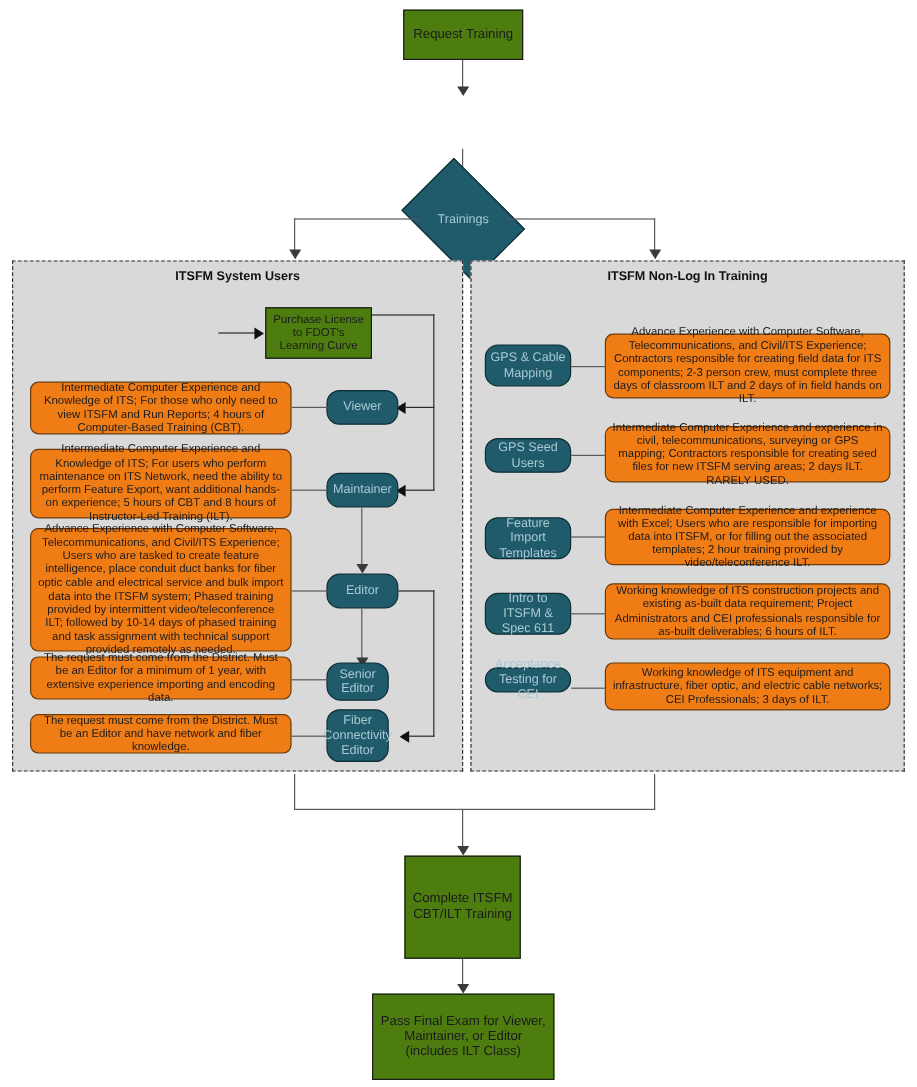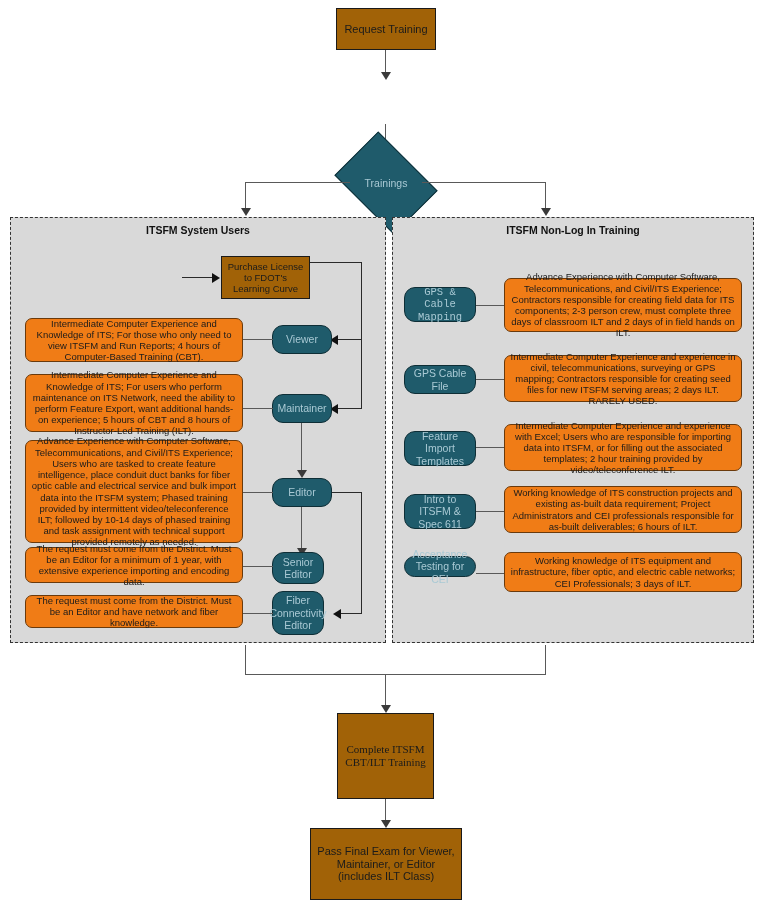--- a/index.html
+++ b/index.html
@@ -19,21 +19,21 @@
   .node{
     position:absolute;
     box-sizing:border-box;
     display:flex;
     align-items:center;
     justify-content:center;
     text-align:center;
     line-height:1.18;
   }
   .green{
-    background:#a16207;
+    background:#4d7c0f;
     border:1px solid #1a1a1a;
     color:#1b1b1b;
     font-size:11px;
     padding:2px 4px;
   }
   .orange{
     background:#f07c16;
     border:1.5px solid #6a3a0c;
     border-radius:7px;
     color:#1b1b1b;
@@ -208,30 +208,30 @@
   </div>
   <div class="node orange" style="left:25px;top:595px;width:218px;height:33px;">
     <span class="txt">The request must come from the District. Must be an Editor and have network and fiber knowledge.</span>
   </div>
   <div class="ln lnh" style="left:243px;top:613px;width:30px;"></div>
 
   <div class="swimlane" style="left:392px;top:217px;width:362px;height:426px;">
     <div class="lane-title">ITSFM Non-Log In Training</div>
   </div>
 
-  <div class="node teal" style="left:404px;top:287px;width:72px;height:35px;font-family:Liberation Mono, monospace;">
+  <div class="node teal" style="left:404px;top:287px;width:72px;height:35px;">
     <span class="txt">GPS &amp; Cable Mapping</span>
   </div>
   <div class="node orange" style="left:504px;top:278px;width:238px;height:54px;">
     <span class="txt">Advance Experience with Computer Software, Telecommunications, and Civil/ITS Experience; Contractors responsible for creating field data for ITS components; 2-3 person crew, must complete three days of classroom ILT and 2 days of in field hands on ILT.</span>
   </div>
   <div class="ln lnh" style="left:476px;top:305px;width:28px;"></div>
 
   <div class="node teal" style="left:404px;top:365px;width:72px;height:29px;">
-    <span class="txt">GPS Cable File</span>
+    <span class="txt">GPS Seed Users</span>
   </div>
   <div class="node orange" style="left:504px;top:355px;width:238px;height:47px;">
     <span class="txt">Intermediate Computer Experience and experience in civil, telecommunications, surveying or GPS mapping; Contractors responsible for creating seed files for new ITSFM serving areas; 2 days ILT. RARELY USED.</span>
   </div>
   <div class="ln lnh" style="left:476px;top:379px;width:28px;"></div>
 
   <div class="node teal" style="left:404px;top:431px;width:72px;height:35px;">
     <span class="txt">Feature Import Templates</span>
   </div>
   <div class="node orange" style="left:504px;top:424px;width:238px;height:47px;">
@@ -254,21 +254,21 @@
     <span class="txt">Working knowledge of ITS equipment and infrastructure, fiber optic, and electric cable networks; CEI Professionals; 3 days of ILT.</span>
   </div>
   <div class="ln lnh" style="left:476px;top:573px;width:28px;"></div>
 
   <div class="ln lnv" style="left:245px;top:645px;height:30px;"></div>
   <div class="ln lnv" style="left:545px;top:645px;height:30px;"></div>
   <div class="ln lnh" style="left:245px;top:674px;width:301px;"></div>
   <div class="ln lnv" style="left:385px;top:674px;height:36px;"></div>
   <div class="arrow arr-down" style="left:381px;top:705px;"></div>
 
-  <div class="node green" style="left:337px;top:713px;width:97px;height:86px;font-family:Liberation Serif, serif;">
+  <div class="node green" style="left:337px;top:713px;width:97px;height:86px;">
     <span class="txt">Complete ITSFM CBT/ILT Training</span>
   </div>
 
   <div class="ln lnv" style="left:385px;top:799px;height:26px;"></div>
   <div class="arrow arr-down" style="left:381px;top:820px;"></div>
 
   <div class="node green" style="left:310px;top:828px;width:152px;height:72px;">
     <span class="txt">Pass Final Exam for Viewer, Maintainer, or Editor (includes ILT Class)</span>
   </div>
 

